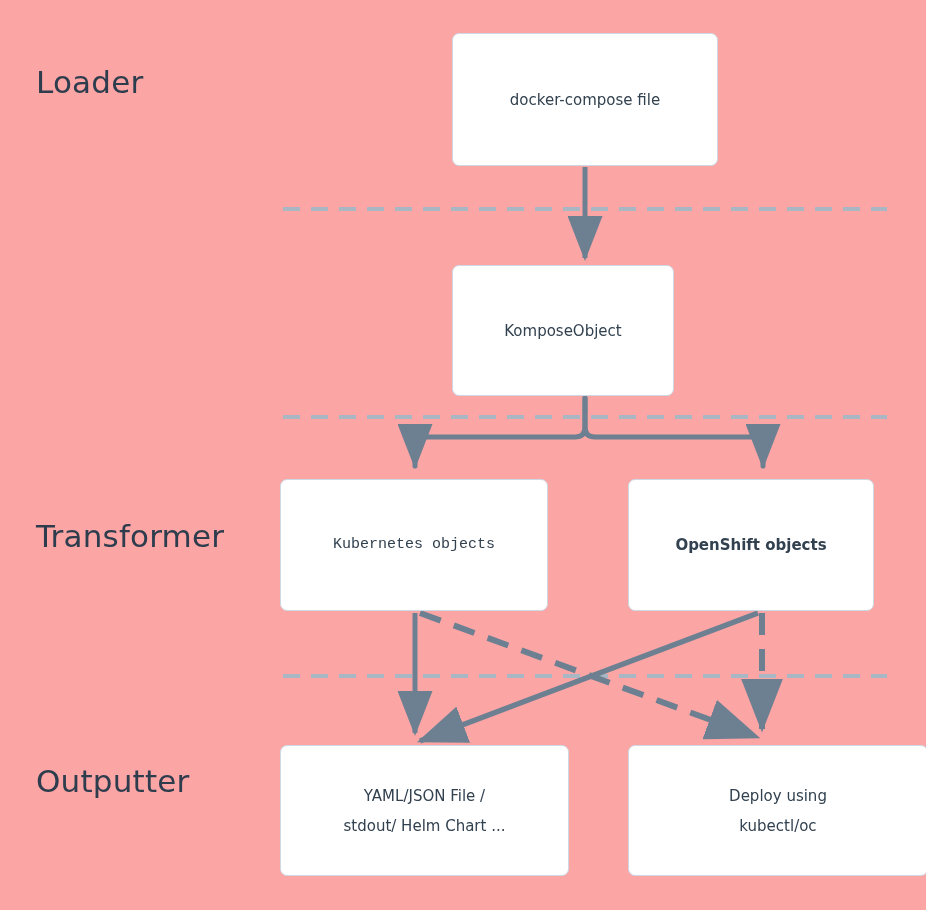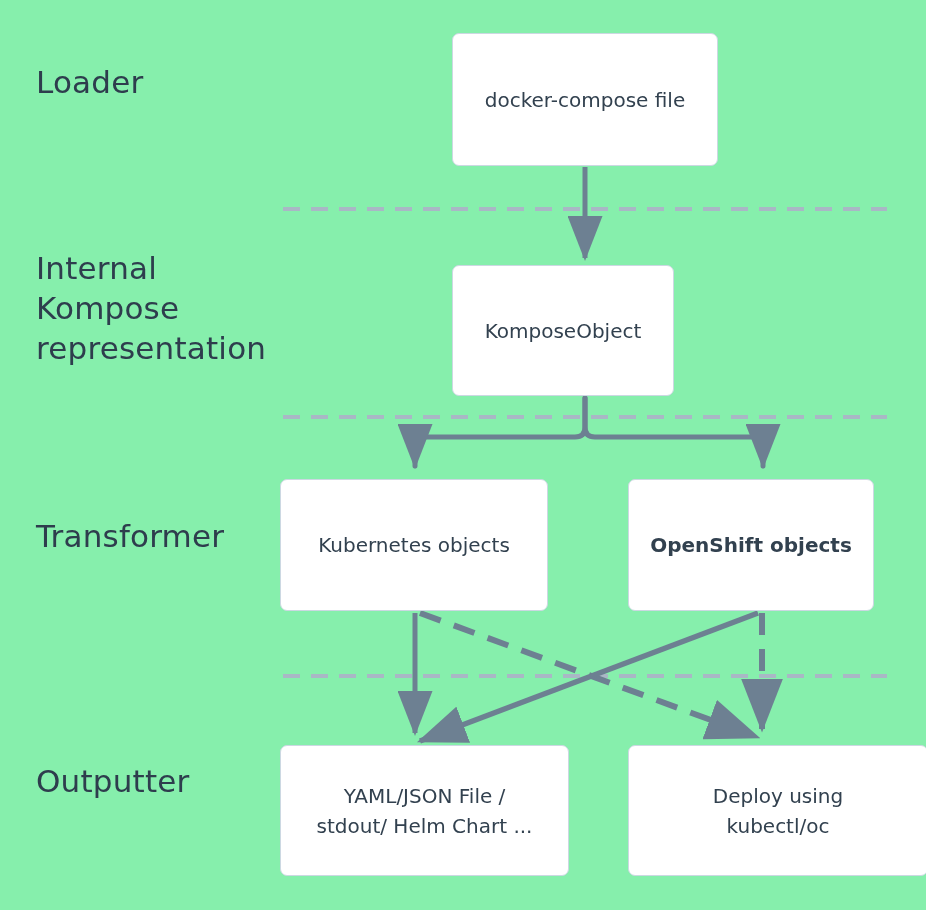--- a/index.html
+++ b/index.html
@@ -11,21 +11,21 @@
     width: 926px;
     height: 910px;
     background: #eef2f5;
     font-family: "DejaVu Sans", "Liberation Sans", sans-serif;
     overflow: hidden;
   }
   #diagram {
     position: relative;
     width: 926px;
     height: 910px;
-    background: #86efac;
+    background: #fca5a5;
   }
   .stage-label {
     position: absolute;
     left: 36px;
     color: #2e3d4d;
     font-size: 31px;
     font-weight: 400;
     line-height: 40px;
     letter-spacing: 0.2px;
     white-space: pre-line;
@@ -39,50 +39,47 @@
     position: absolute;
     background: #ffffff;
     border: 1.5px solid #ccd8e2;
     border-radius: 7px;
     box-sizing: border-box;
     display: flex;
     align-items: center;
     justify-content: center;
     text-align: center;
     color: #32414f;
-    font-size: 20px;
+    font-size: 15px;
     line-height: 30px;
     padding: 20px 10px;
     white-space: pre-line;
   }
   #box-compose   { left: 452px; top: 33px;  width: 266px; height: 133px; }
   #box-kompose   { left: 452px; top: 265px; width: 222px; height: 131px; }
-  #box-k8s       { left: 280px; top: 479px; width: 268px; height: 132px; }
+  #box-k8s       { left: 280px; top: 479px; width: 268px; height: 132px; font-family: Liberation Mono, monospace; }
   #box-openshift { left: 628px; top: 479px; width: 246px; height: 132px; font-weight: bold; }
   #box-yaml      { left: 280px; top: 745px; width: 289px; height: 131px; }
   #box-deploy    { left: 628px; top: 745px; width: 300px; height: 131px; }
 
   #edges {
     position: absolute;
     left: 0;
     top: 0;
     width: 926px;
     height: 910px;
     pointer-events: none;
   }
 </style>
 </head>
 <body>
 
 <div id="diagram">
 
   <div class="stage-label loader">Loader</div>
-  <div class="stage-label internal">Internal
-Kompose
-representation</div>
   <div class="stage-label transformer">Transformer</div>
   <div class="stage-label outputter">Outputter</div>
 
   <svg id="edges" viewBox="0 0 926 910" width="926" height="910">
     <defs>
       <marker id="arrowhead" markerWidth="9" markerHeight="7" refX="8.4" refY="3.5" orient="auto" markerUnits="strokeWidth">
         <path d="M0,0 L9,3.5 L0,7 Z" fill="#6d8092"></path>
       </marker>
     </defs>
 

